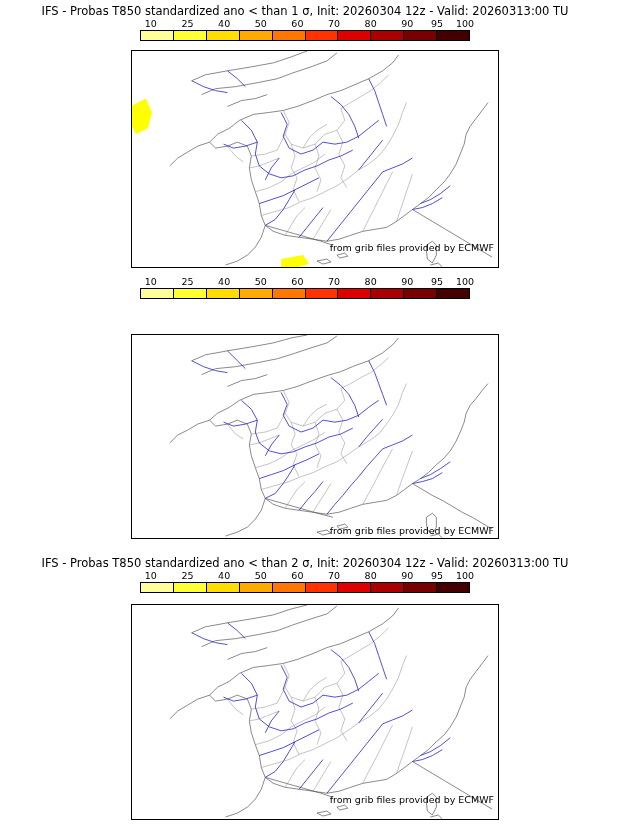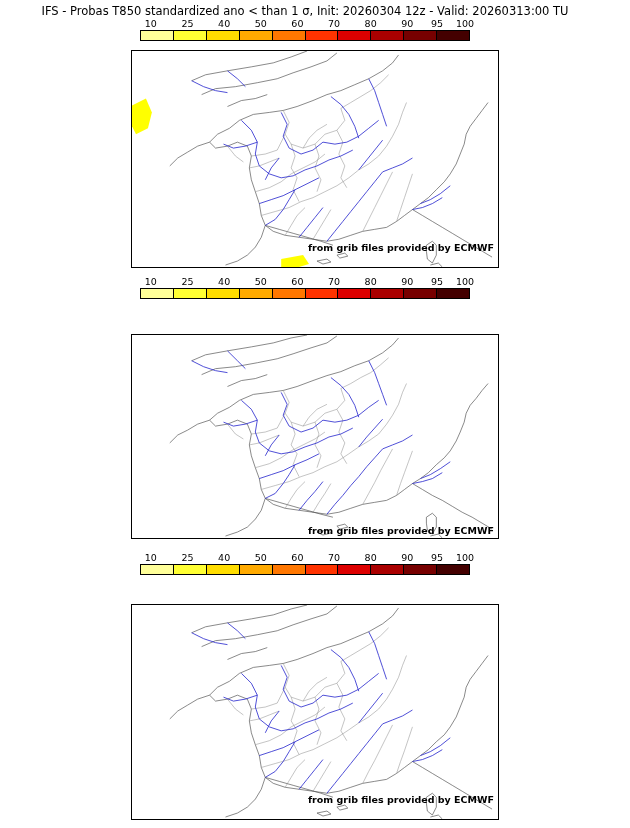--- a/index.html
+++ b/index.html
@@ -82,21 +82,20 @@
     height: 100%;
     display: block;
   }
   .credit-ecmwf {
     position: absolute;
     right: 4px;
     bottom: 14px;
     font-size: 9.5px;
     color: #000;
     white-space: nowrap;
-    font-weight: bold;
   }
   .credit-owner {
     position: absolute;
     right: 4px;
     bottom: 1px;
     font-size: 9.5px;
     color: #000;
     white-space: nowrap;
   }
   .panel.p1 .credit-owner { bottom: -11px; }
@@ -302,20 +301,21 @@
         <path d="M228,113 L236,103 L244,94 L252,85"></path>
         <path d="M148,101 L140,111 L134,122"></path>
       </g>
     </svg>
     <div class="credit-ecmwf">from grib files provided by ECMWF</div>
     <div class="credit-owner">©2026 sb@irizone.net</div>
   </div>
 </div>
 
 <div class="panel p3">
+  <div class="panel-title">IFS - Probas T850  standardized ano &lt; than 2 σ, Init: 20260304 12z - Valid: 20260313:00 TU</div>
 
   <div class="colorbar-wrap">
     <div class="cb-labels">
       <span style="left:3.3%">10</span>
       <span style="left:14.4%">25</span>
       <span style="left:25.5%">40</span>
       <span style="left:36.6%">50</span>
       <span style="left:47.7%">60</span>
       <span style="left:58.8%">70</span>
       <span style="left:69.9%">80</span>

